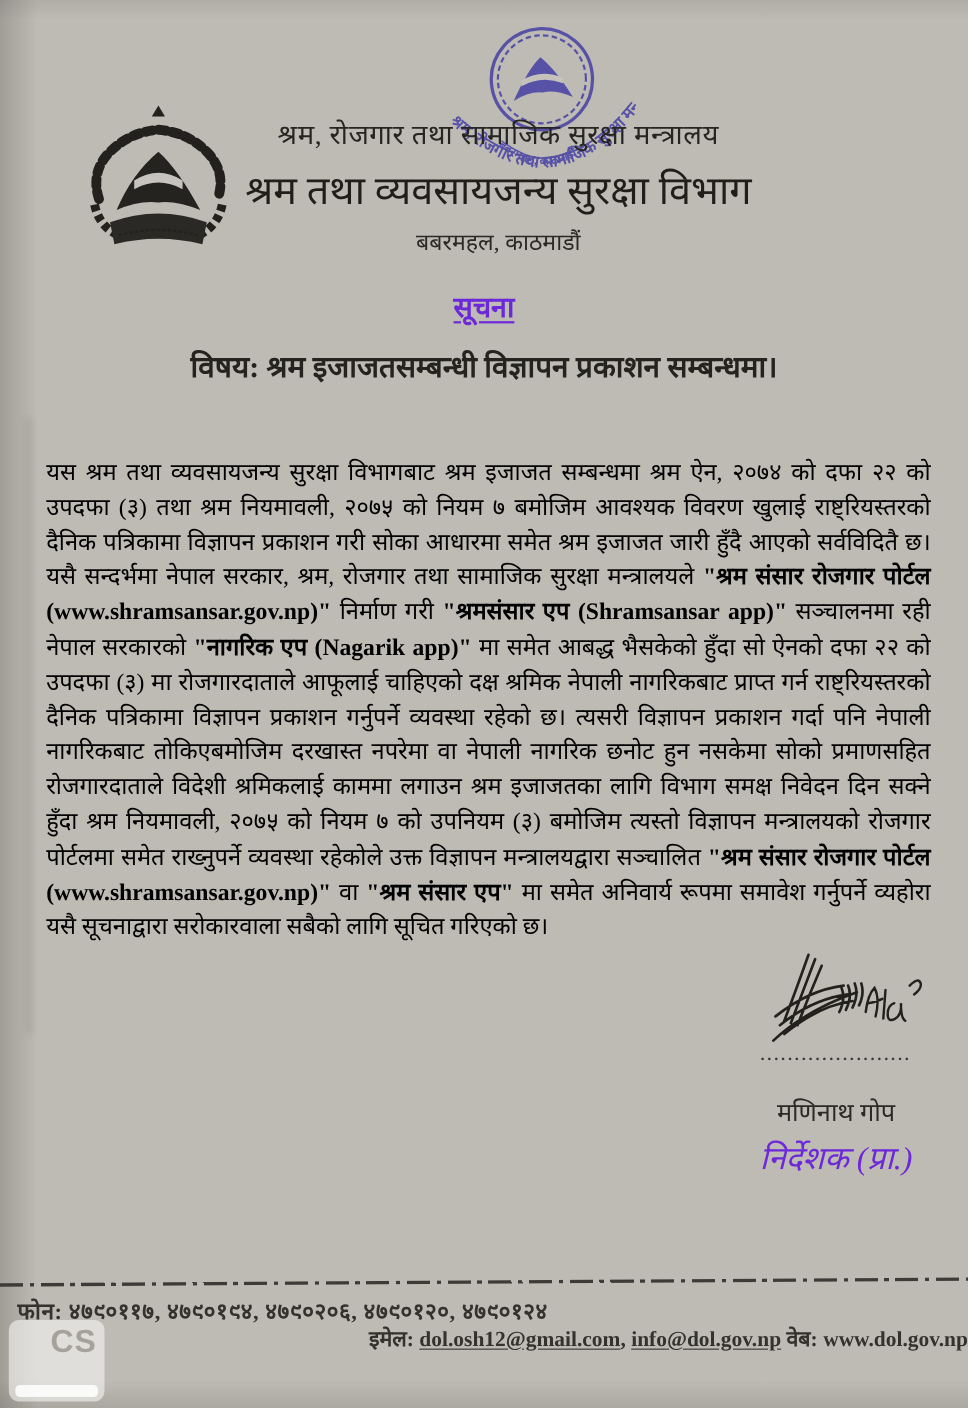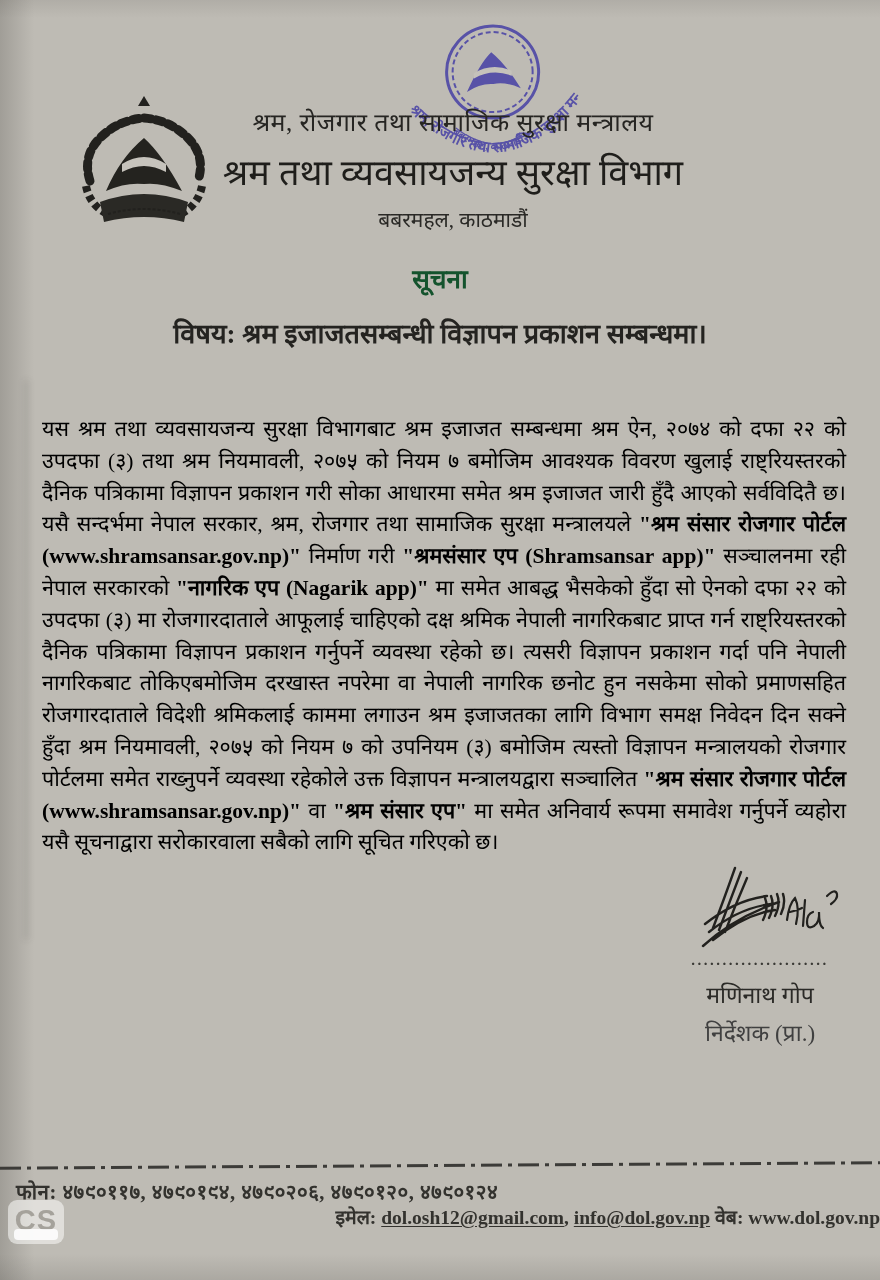--- a/index.html
+++ b/index.html
@@ -21,52 +21,52 @@
 
   .emblem-left{position:absolute;left:60px;top:86px;width:168px;height:162px;}
   .stamp{position:absolute;left:388px;top:6px;width:214px;height:200px;opacity:.88;transform:rotate(-4deg);}
 
   .hdr{position:absolute;left:0;top:104px;width:100%;text-align:center;padding-left:26px;box-sizing:border-box;}
   .hdr .ministry{font-size:25px;letter-spacing:.5px;color:#262522;}
   .hdr .department{font-size:36px;font-weight:normal;margin-top:9px;color:#1f1e1b;}
   .hdr .address{font-size:21px;margin-top:9px;color:#2a2926;}
 
   .notice-title{position:absolute;top:260px;left:0;width:100%;text-align:center;}
-  .notice-title span{font-size:26px;font-weight:bold;
-    text-underline-offset:4px;text-decoration-thickness:2px;color:#14532d;}
+  .notice-title span{font-size:26px;font-weight:bold;text-decoration:underline;
+    text-underline-offset:4px;text-decoration-thickness:2px;color:#6d28d9;}
 
   .subject{position:absolute;top:314px;left:0;width:100%;text-align:center;
     font-size:27px;font-weight:bold;color:#242320;}
 
   .body-text{position:absolute;top:414px;left:42px;width:804px;
     font-size:21.5px;line-height:31.8px;text-align:justify;color:#000000;}
   .body-text .b{font-weight:bold;}
 
   .date-line{position:absolute;left:45px;top:916px;font-size:22.5px;color:#31302c;}
 
   .sig-block{position:absolute;left:660px;top:862px;width:200px;text-align:center;}
   .sig-scribble{display:block;margin:0 auto;width:170px;height:92px;}
   .sig-dots{font-size:15px;font-weight:bold;letter-spacing:2.5px;color:#3a3935;line-height:12px;
     white-space:nowrap;overflow:hidden;}
-  .sig-name{font-size:23px;margin-top:12px;color:#2b2a27;}
-  .sig-title{font-size:23px;margin-top:6px;color:#404040;}
+  .sig-name{font-size:23px;margin-top:28px;color:#2b2a27;}
+  .sig-title{font-size:29px;margin-top:6px;color:#6d28d9;font-style:italic;}
 
   .sep{position:absolute;left:0;top:1164px;width:100%;height:3px;
     background:repeating-linear-gradient(90deg,#3c3b38 0 21px,transparent 21px 27px,#3c3b38 27px 31px,transparent 31px 37px);
     transform:rotate(-.35deg);}
   .phone-line{position:absolute;top:1177px;left:16px;width:100%;text-align:left;
     font-size:20.5px;font-weight:bold;color:#33322e;letter-spacing:.5px;}
   .email-line{position:absolute;top:1203px;left:0;width:100%;text-align:right;
     font-size:19.5px;font-weight:bold;color:#33322e;}
   .email-line .u{text-decoration:underline;text-underline-offset:2px;}
 
   .watermark{position:absolute;left:8px;top:1200px;display:flex;align-items:center;gap:16px;
     font-family:"Liberation Sans","DejaVu Sans",sans-serif;pointer-events:none;}
-  .cs-badge{position:relative;width:56px;height:44px;border-radius:9px;
-    background:rgba(252,252,250,.55);display:flex;align-items:flex-start;justify-content:center;}
+  .cs-badge{position:relative;width:56px;height:74px;border-radius:9px;
+    background:rgba(252,252,250,.55);display:flex;align-items:flex-start;justify-content:center;padding-left:31px;}
   .cs-badge .cs-txt{font-size:29px;font-weight:bold;color:#a5a29b;margin-top:4px;letter-spacing:1px;}
   .cs-badge .cs-bar{position:absolute;bottom:4px;left:6px;right:6px;height:11px;border-radius:4px;
     background:rgba(255,255,255,.85);}
   .wm-text{font-size:38px;color:rgba(255,255,255,.62);font-weight:400;letter-spacing:.5px;}
 
   .ink{fill:none;stroke:#22211e;}
   .stamp-ink{fill:none;stroke:#4a44a6;}
   .stamp text{fill:#4a44a6;font-weight:bold;}
 </style>
 </head>

